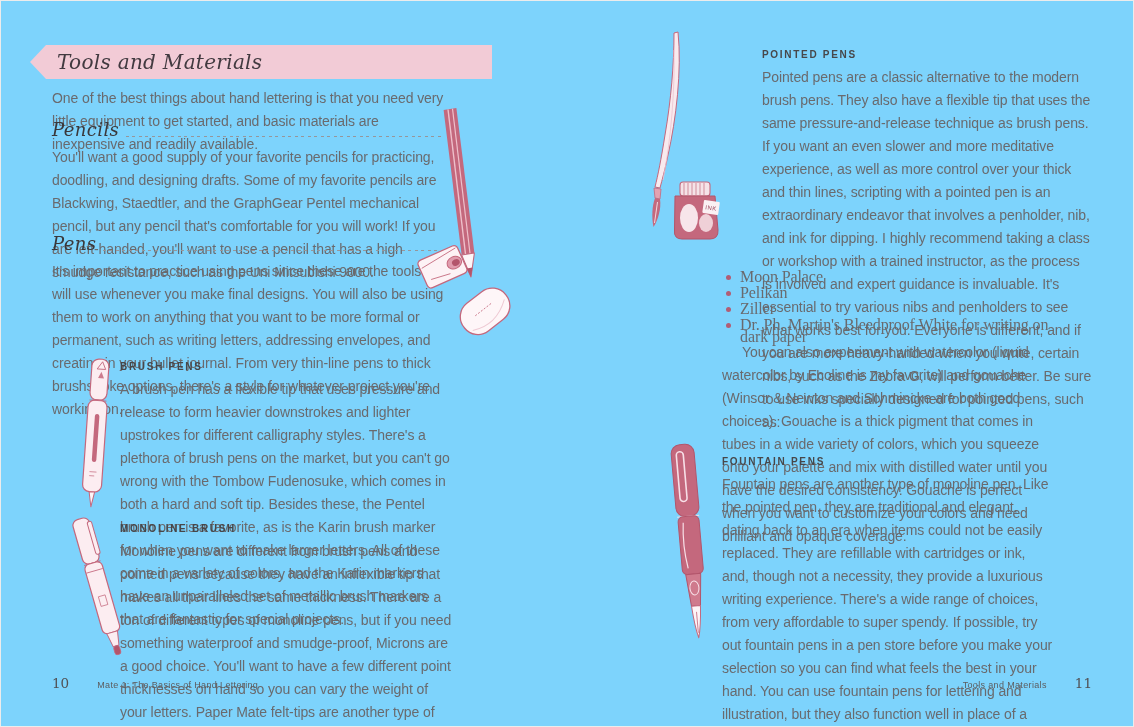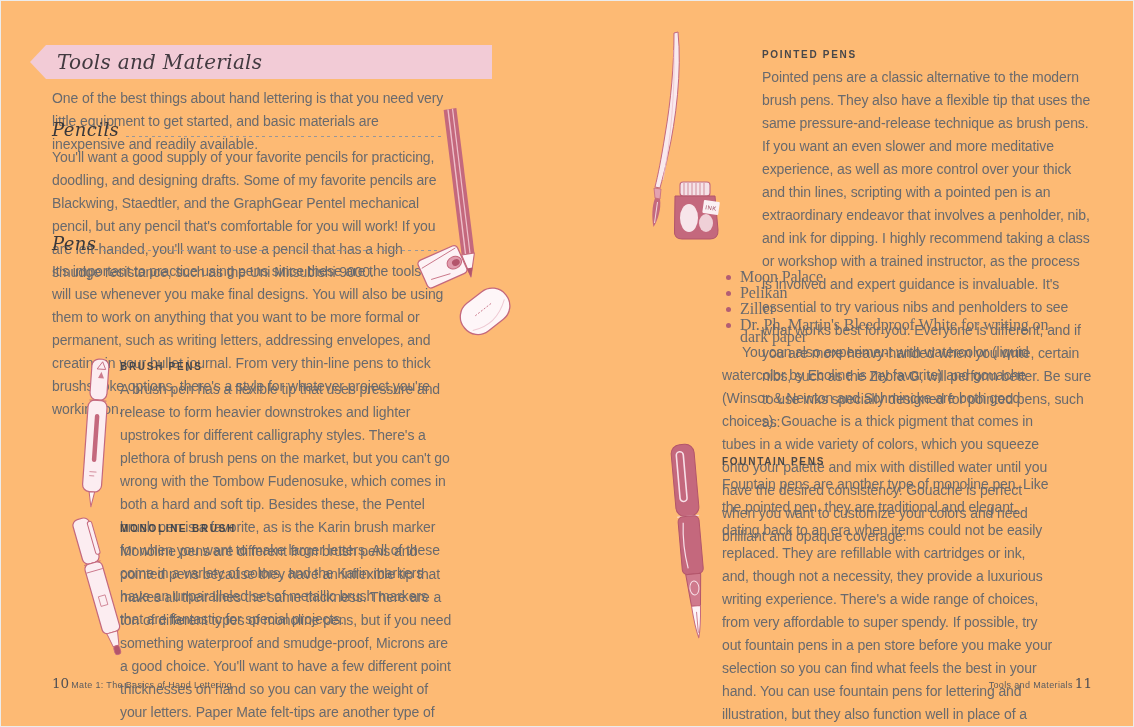--- a/index.html
+++ b/index.html
@@ -1,17 +1,17 @@
 <!DOCTYPE html>
 <html><head>
 <meta charset="utf-8">
 <style>
   html,body { margin:0; padding:0; background:#f6f5f4; }
   #spread {
-    position:relative; width:1134px; height:727px; background:#fdba74;
+    position:relative; width:1134px; height:727px; background:#7dd3fc;
     box-shadow: inset 0 0 0 1px #ececec;
     font-family:"Liberation Sans", sans-serif;
     overflow:hidden;
   }
   .abs { position:absolute; }
 
   
   #banner {
     left:30px; top:45px; width:462px; height:34px;
     background:#f2cbd6;
@@ -47,21 +47,21 @@
   ul.ink-list li {
     position:relative; padding-left:16px; margin-bottom:4px;
     font-size:16px; line-height:12px; color:#696a6e; letter-spacing:-0.1px;font-family:Liberation Serif, serif;
   }
   ul.ink-list li::before {
     content:''; position:absolute; left:2px; top:3.5px; width:5px; height:5px;
     border-radius:50%; background:#b25d74;
   }
   .indent { text-indent:20px; }
 
-  .footer { display:flex; align-items:baseline; gap:2px; }
+  .footer { display:flex; align-items:baseline; gap:28px; }
   .pagenum { font-family:"DejaVu Serif", serif; font-size:13.5px; color:#515155; }
   .footlabel { font-size:9px; color:#5c5c5f; letter-spacing:.35px; }
 
   svg { display:block; }
 </style>
 </head>
 <body>
 
 <div id="spread">
 

